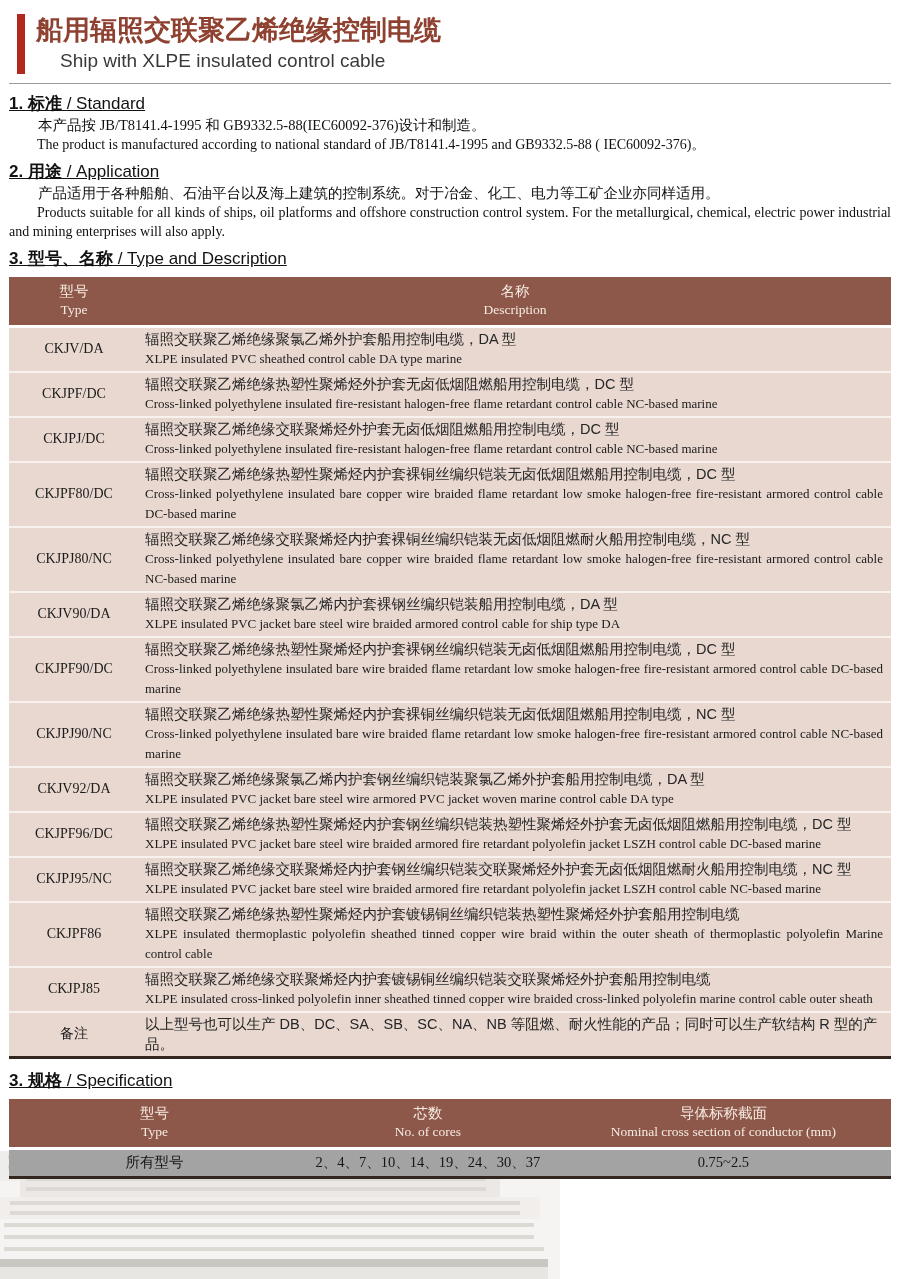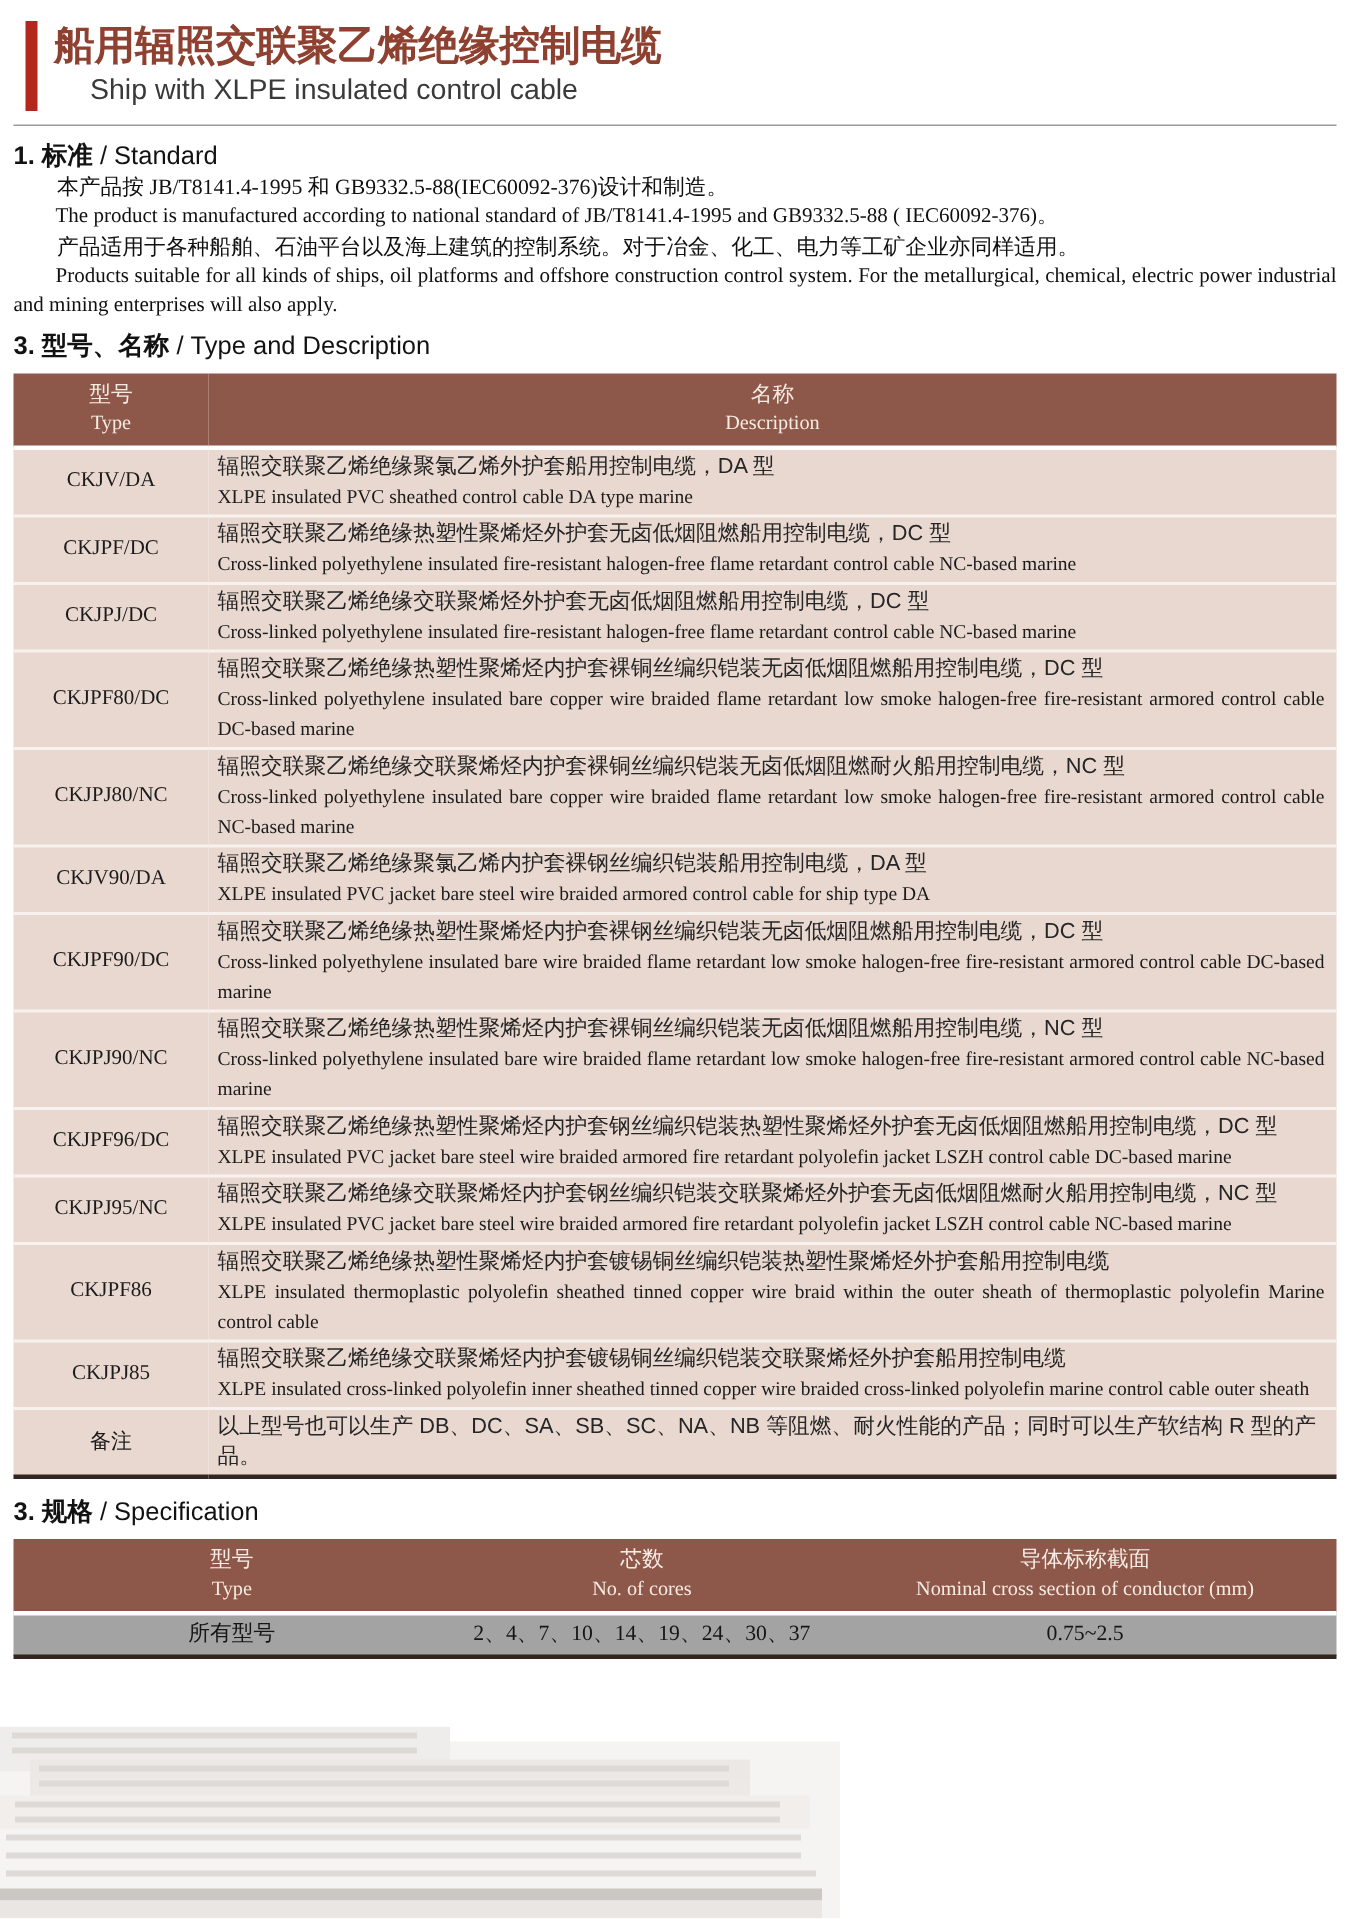--- a/index.html
+++ b/index.html
@@ -12,21 +12,21 @@
   .content { position:relative; z-index:1; }
 
   
   .title-row { display:flex; margin-left:8px; }
   .title-bar { width:8px; background:#b2281c; margin-right:11px; }
   .title-texts h1 { font-family:"Liberation Sans", sans-serif; font-size:27px; line-height:33px; font-weight:700; color:#8e4130; }
   .subtitle { font-family:"Liberation Sans", sans-serif; font-size:19px; line-height:27px; font-weight:400; color:#3a3a3a;margin-left:24px; }
   .rule { border:0; border-top:1px solid #9b9b9b; margin:9px 0 8px 0; }
 
   
-  .sec-heading { font-family:"Liberation Sans", sans-serif; font-size:17px; line-height:23px; font-weight:700; color:#121212; margin-top:5px; }
+  .sec-heading { font-family:"Liberation Sans", sans-serif; font-size:17px; line-height:23px; font-weight:700; color:#121212; margin-top:5px;text-decoration:underline; }
   .sec-heading .en-part { font-weight:400; }
   .para-zh { font-size:14.5px; line-height:20px; text-indent:2em; color:#101010; }
   .para-en { font-family:"Liberation Serif", serif; font-size:14px; line-height:19.5px; text-indent:2em; text-align:justify; color:#101010; }
 
   
   table.dtable { width:100%; border-collapse:collapse; margin-top:7px; border-bottom:3px solid #33261f; }
   table.dtable thead th { background:#8d5749; color:#f6ece3; font-weight:400; padding:4px 0 6px 0; border-bottom:3px solid #ffffff; }
   .h-zh { font-family:"Liberation Sans", sans-serif; font-size:14.5px; line-height:20px; display:block; text-align:center; }
   .h-en { font-family:"Liberation Serif", serif; font-size:13.5px; line-height:18px; display:block; text-align:center; }
   table.dtable tbody tr { background:#e9d8d0; border-bottom:2px solid #f8f2ee; }
@@ -83,20 +83,21 @@
           <div class="subtitle">Ship with XLPE insulated control cable</div>
         </div>
       </div>
       <hr class="rule">
     </header>
 
     <div class="sec-heading"><span>1. 标准</span><span class="en-part"> / Standard</span></div>
     <p class="para-zh">本产品按 JB/T8141.4-1995 和 GB9332.5-88(IEC60092-376)设计和制造。</p>
     <p class="para-en">The product is manufactured according to national standard of JB/T8141.4-1995 and GB9332.5-88 ( IEC60092-376)。</p>
 
+    <div class="sec-heading"><span>2. 用途</span><span class="en-part"> / Application</span></div>
     <p class="para-zh">产品适用于各种船舶、石油平台以及海上建筑的控制系统。对于冶金、化工、电力等工矿企业亦同样适用。</p>
     <p class="para-en">Products suitable for all kinds of ships, oil platforms and offshore construction control system. For the metallurgical, chemical, electric power industrial and mining enterprises will also apply.</p>
 
     <div class="sec-heading"><span>3. 型号、名称</span><span class="en-part"> / Type and Description</span></div>
 
     <table class="dtable">
       <colgroup>
           <col style="width:130px">
           <col>
         </colgroup>
@@ -160,20 +161,27 @@
         <td class="desc-cell">
           <div class="desc-zh">辐照交联聚乙烯绝缘热塑性聚烯烃内护套裸钢丝编织铠装无卤低烟阻燃船用控制电缆，DC 型</div>
           <div class="desc-en">Cross-linked polyethylene insulated bare wire braided flame retardant low smoke halogen-free fire-resistant armored control cable DC-based marine</div>
         </td>
       </tr>
           <tr>
         <td class="type-cell">CKJPJ90/NC</td>
         <td class="desc-cell">
           <div class="desc-zh">辐照交联聚乙烯绝缘热塑性聚烯烃内护套裸铜丝编织铠装无卤低烟阻燃船用控制电缆，NC 型</div>
           <div class="desc-en">Cross-linked polyethylene insulated bare wire braided flame retardant low smoke halogen-free fire-resistant armored control cable NC-based marine</div>
+        </td>
+      </tr>
+          <tr>
+        <td class="type-cell">CKJV92/DA</td>
+        <td class="desc-cell">
+          <div class="desc-zh">辐照交联聚乙烯绝缘聚氯乙烯内护套钢丝编织铠装聚氯乙烯外护套船用控制电缆，DA 型</div>
+          <div class="desc-en">XLPE insulated PVC jacket bare steel wire armored PVC jacket woven marine control cable DA type</div>
         </td>
       </tr>
           <tr>
         <td class="type-cell">CKJPF96/DC</td>
         <td class="desc-cell">
           <div class="desc-zh">辐照交联聚乙烯绝缘热塑性聚烯烃内护套钢丝编织铠装热塑性聚烯烃外护套无卤低烟阻燃船用控制电缆，DC 型</div>
           <div class="desc-en">XLPE insulated PVC jacket bare steel wire braided armored fire retardant polyolefin jacket LSZH control cable DC-based marine</div>
         </td>
       </tr>
           <tr>

